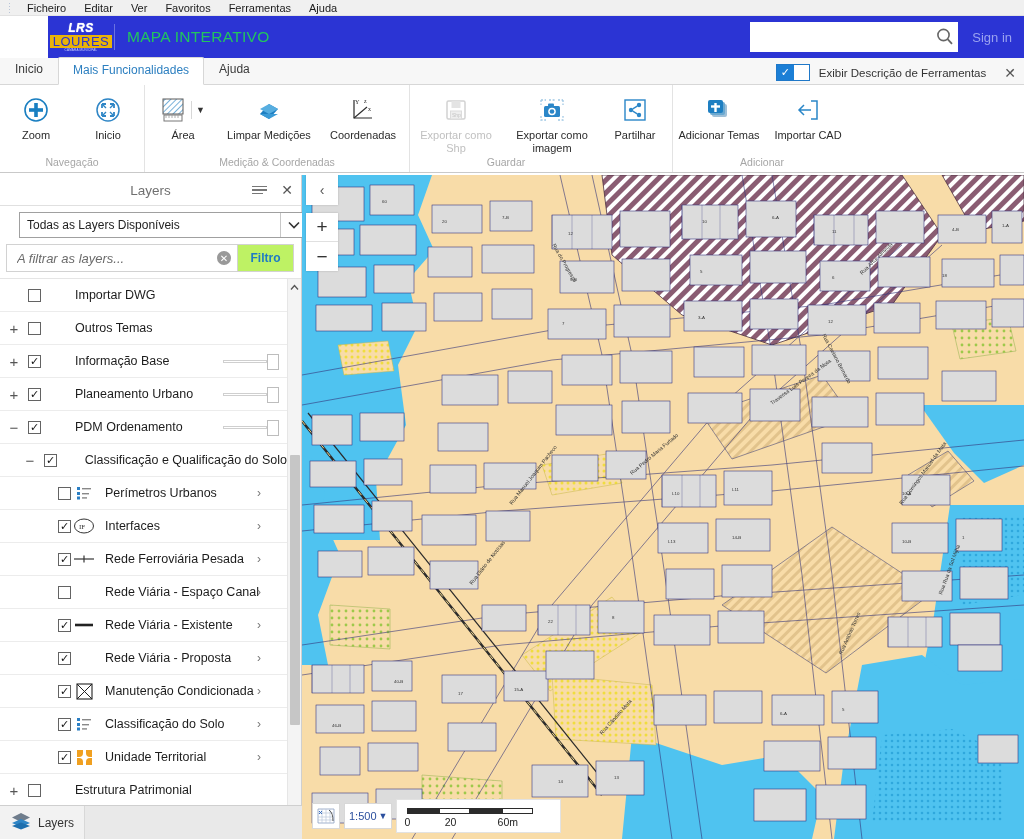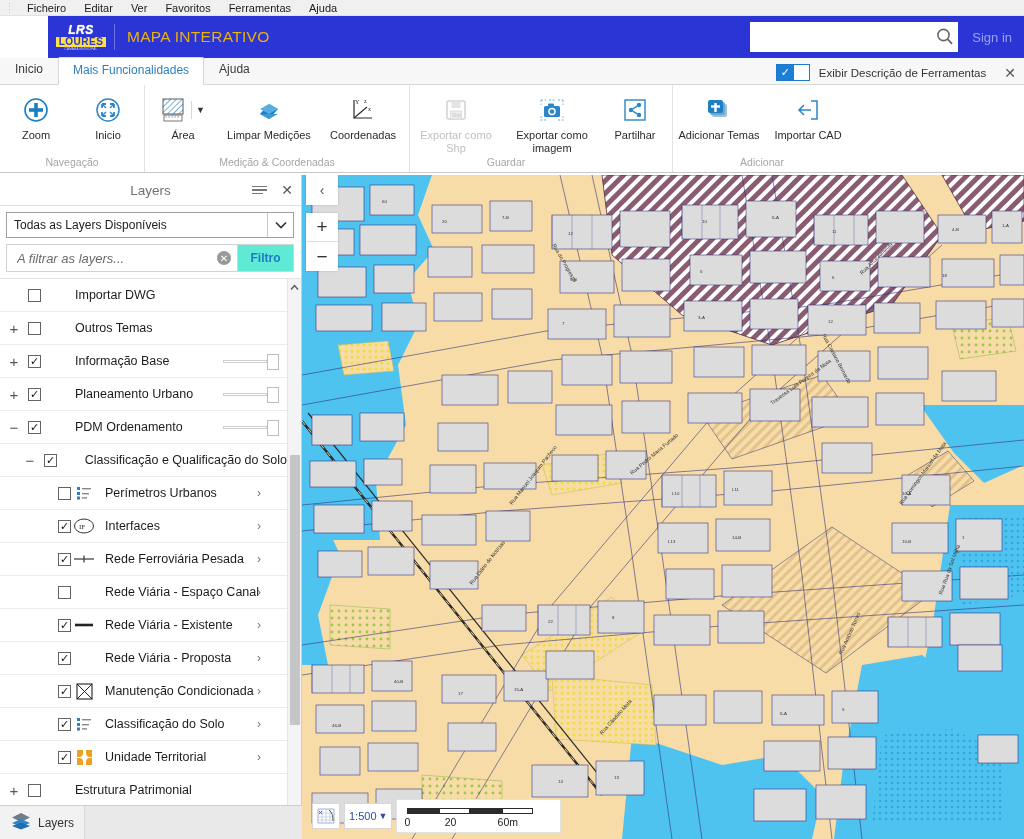--- a/index.html
+++ b/index.html
@@ -35,26 +35,26 @@
     width: 42px; height: 30px; background: #2b34d4; display: flex;
     flex-direction: column; align-items: center; justify-content: center;
     line-height: 1;
   }
   .logo .lrs {
     font-size: 12px; font-weight: bold; color: #fff; letter-spacing: .5px;
     background: #2b34d4; padding: 0 2px; font-style: italic;
     border-radius: 2px; text-shadow: 0 0 1px #fff;
   }
   .logo .loures {
-    font-size: 10px; font-weight: bold; color: #2b34d4; background: #fde047;
+    font-size: 13px; font-weight: normal; color: #2b34d4; background: #eab308;
     padding: 0px 3px; margin-top: 1px; letter-spacing: .5px;
   }
   .logo .sub { font-size: 3px; color: #cfd4ff; margin-top: 1px; letter-spacing: .2px; }
   .logo-div { width: 1px; height: 26px; background: #6b72e0; margin: 0 12px; }
-  .apptitle { font-size: 15.5px; color: #eab308; letter-spacing: .3px; }
+  .apptitle { font-size: 15.5px; color: #22c55e; letter-spacing: .3px; }
   .hdr-right { margin-left: auto; display: flex; align-items: center; }
   .searchbox {
     width: 208px; height: 30px; background: #fff; border: none;
     display: flex; align-items: center; position: relative;
   }
   .searchbox input {
     border: none; outline: none; flex: 1; height: 28px; padding: 0 8px;
     font-size: 12px; font-family: "Liberation Sans", sans-serif; background: transparent;
   }
   .search-icon { width: 26px; display: flex; align-items: center; justify-content: center; }
@@ -122,21 +122,21 @@
     position: relative; border-bottom: 1px solid #e0e0e0; background: #fff;
   }
   .panel-head .t { font-size: 13.5px; color: #707070; }
   .panel-head .acts { position: absolute; right: 8px; display: flex; align-items: center; gap: 14px; }
   .ham { display: flex; flex-direction: column; gap: 2px; }
   .ham i { display: block; width: 15px; height: 1.6px; background: #777; }
   .ham i:nth-child(2) { width: 15px; }
   .ham i:nth-child(3) { width: 11px; }
   .panel-head .x { font-size: 14px; color: #555; }
 
-  .selwrap { padding: 6px 6px 4px 6px; }
+  .selwrap { padding: 6px 6px 4px 6px; margin-left: 13px; }
   .sel {
     width: 288px; height: 26px; border: 1px solid #a0a0a0; background: #fff;
     display: flex; align-items: center; font-size: 12px; color: #222;
     padding-left: 7px; position: relative;
   }
   .sel .cv {
     position: absolute; right: 0; top: 0; width: 26px; height: 24px;
     border-left: 1px solid #c8c8c8; display: flex; align-items: center; justify-content: center;
   }
   .filterwrap { padding: 2px 6px 6px 6px; display: flex; }
@@ -147,21 +147,21 @@
   .filterbox input {
     border: none; outline: none; flex: 1; font-size: 13px; font-style: italic;
     color: #6b6b6b; font-family: "Liberation Sans", sans-serif;
   }
   .filterbox input::placeholder { color: #6b6b6b; font-style: italic; }
   .clr {
     width: 14px; height: 14px; border-radius: 50%; background: #999; color: #fff;
     font-size: 10px; display: flex; align-items: center; justify-content: center;
   }
   .filterbtn {
-    width: 56px; height: 28px; border: 1px solid #d2d2d2; border-left: none; background: #5eead4;
+    width: 56px; height: 28px; border: 1px solid #d2d2d2; border-left: none; background: #bef264;
     display: flex; align-items: center; justify-content: center;
     font-size: 12px; color: #1e7bc4; font-weight: bold;
   }
 
   .tree { flex: 1; position: relative; overflow: hidden; border-top: 1px solid #e5e5e5; }
   .tree-inner { position: absolute; inset: 0 14px 0 0; }
   .row {
     height: 33px; display: flex; align-items: center; border-bottom: 1px solid #ececec;
     font-size: 12.5px; color: #1c1c1c; position: relative;
   }

